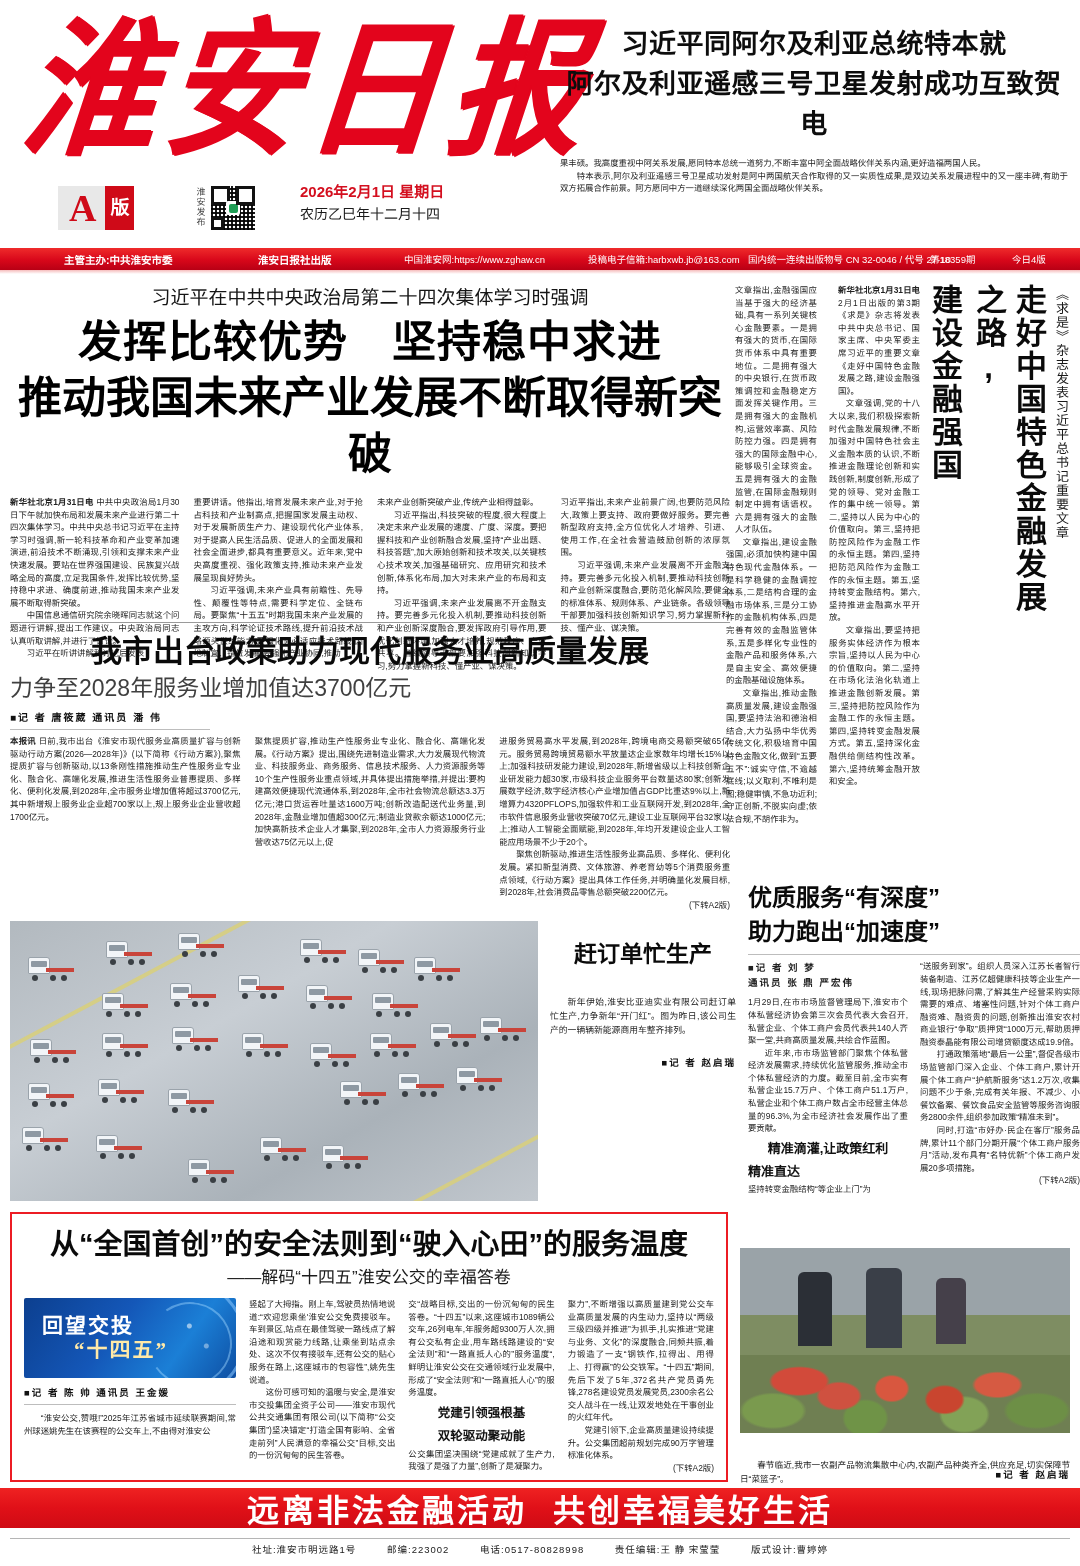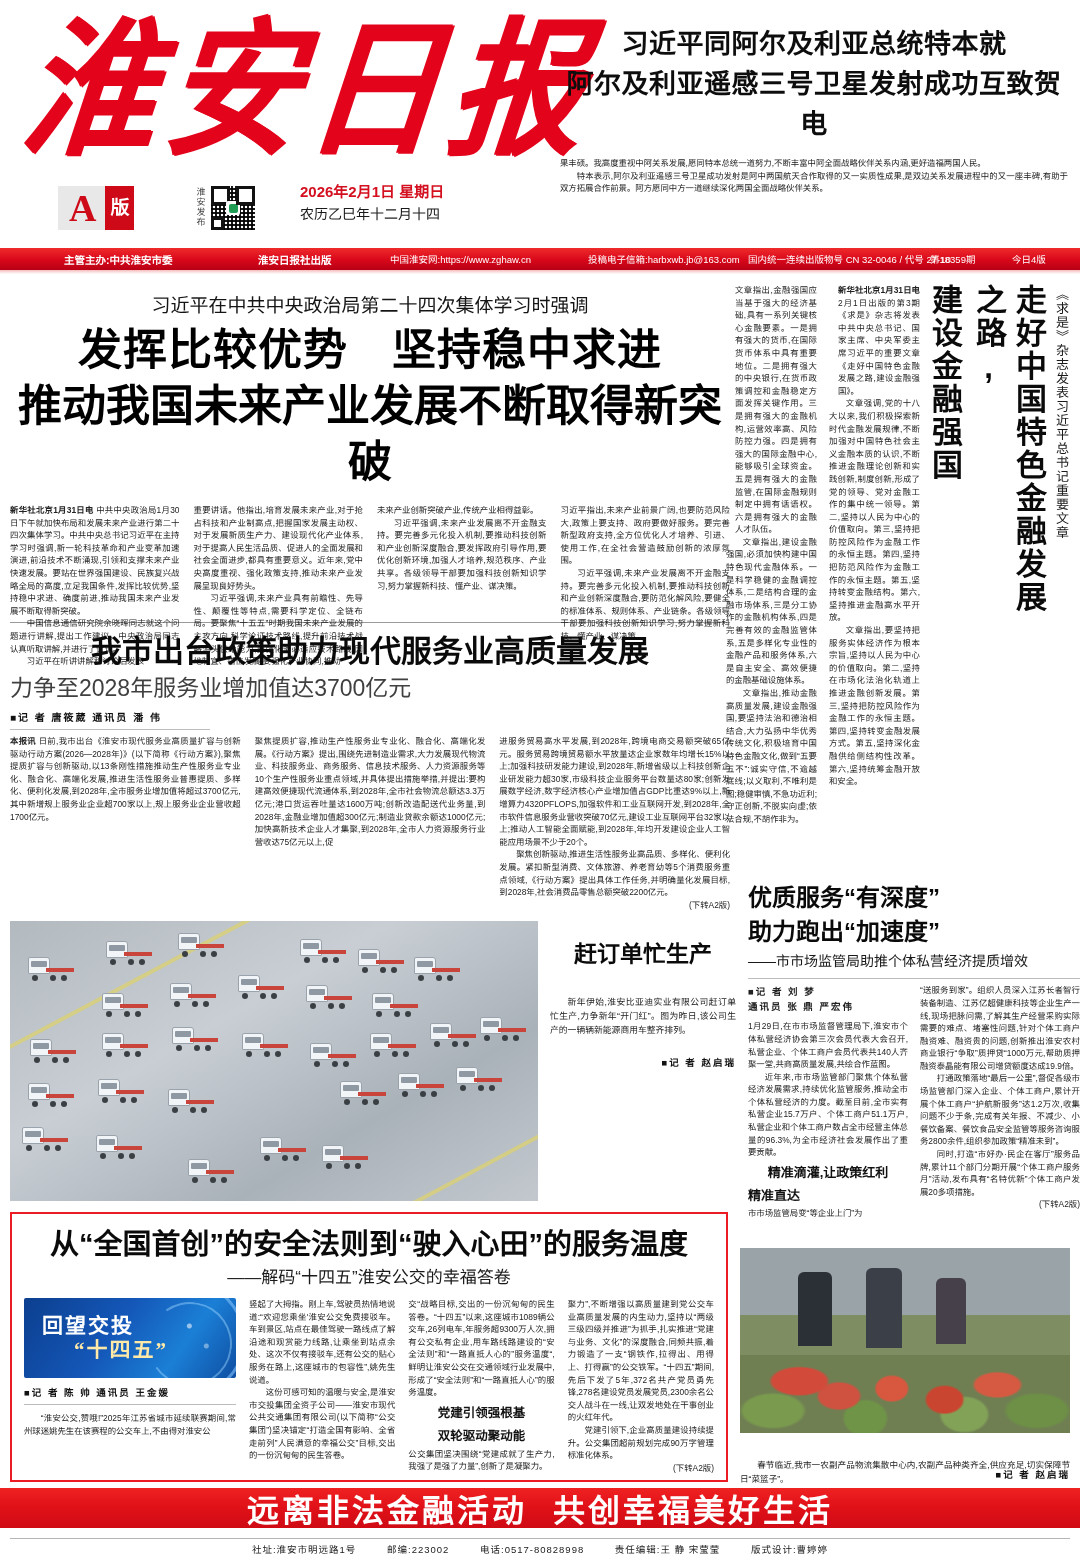--- a/index.html
+++ b/index.html
@@ -80,21 +80,21 @@
   }
   .info-bar .ib { position:absolute; top:50%; transform:translateY(-50%); }
   .ib-b { font-weight:bold; font-size:10.5px; }
   .bar-shadow { height:4px; background:linear-gradient(180deg,#f5bcbc,#fff); }
 
   
   .body-wrap { position:relative; padding:0 10px; }
 
   
   .lead { position:relative; margin-top:10px; height:330px; }
-  .lead-left { position:absolute; left:0; top:8px; width:720px; }
+  .lead-left { position:absolute; left:0; top:0; width:720px; }
   .kicker { text-align:center; font-size:19px; line-height:28px; color:#151515; }
   .head-big1 {
     text-align:center; font-size:44px; font-weight:bold; line-height:56px;
     letter-spacing:1px; color:#000; margin-top:2px;
   }
   .head-big1 .gap { display:inline-block; width:44px; }
   .head-big2 {
     text-align:center; font-size:44px; font-weight:bold; line-height:56px;
     letter-spacing:0px; color:#000;
   }
@@ -286,21 +286,21 @@
           <p class="first">果丰硕。我高度重视中阿关系发展,愿同特本总统一道努力,不断丰富中阿全面战略伙伴关系内涵,更好造福两国人民。</p>
           <p>特本表示,阿尔及利亚遥感三号卫星成功发射是阿中两国航天合作取得的又一实质性成果,是双边关系发展进程中的又一座丰碑,有助于双方拓展合作前景。阿方愿同中方一道继续深化两国全面战略伙伴关系。</p>
         </div>
       </div>
     </div>
   </div>
 
   <div class="info-bar">
     <span class="ib ib-b" style="left:64px">主管主办:中共淮安市委</span>
     <span class="ib ib-b" style="left:258px">淮安日报社出版</span>
-    <span class="ib" style="left:390px">中国淮安网:https://www.zghaw.cn</span>
+    <span class="ib" style="left:404px">中国淮安网:https://www.zghaw.cn</span>
     <span class="ib" style="left:588px">投稿电子信箱:harbxwb.jb@163.com</span>
     <span class="ib" style="left:748px">国内统一连续出版物号 CN 32-0046 / 代号 27-10</span>
     <span class="ib" style="left:930px">第18359期</span>
     <span class="ib" style="left:1012px">今日4版</span>
   </div>
   <div class="bar-shadow"></div>
 
   <div class="body-wrap">
 
     <div class="lead">
@@ -318,20 +318,21 @@
               <span>中共中央政治局1月30日下午就加快布局和发展未来产业进行第二十四次集体学习。中共中央总书记习近平在主持学习时强调,新一轮科技革命和产业变革加速演进,前沿技术不断涌现,引领和支撑未来产业快速发展。要站在世界强国建设、民族复兴战略全局的高度,立足我国条件,发挥比较优势,坚持稳中求进、确度前进,推动我国未来产业发展不断取得新突破。</span></p>
             <p>中国信息通信研究院余晓晖同志就这个问题进行讲解,提出工作建议。中央政治局同志认真听取讲解,并进行了讨论。</p>
             <p>习近平在听讲讲解和讨论后发表</p>
           </div>
           <div class="lead-col">
             <p class="first">重要讲话。他指出,培育发展未来产业,对于抢占科技和产业制高点,把握国家发展主动权、对于发展新质生产力、建设现代化产业体系,对于提高人民生活品质、促进人的全面发展和社会全面进步,都具有重要意义。近年来,党中央高度重视、强化政策支持,推动未来产业发展呈现良好势头。</p>
             <p>习近平强调,未来产业具有前瞻性、先导性、颠覆性等特点,需要科学定位、全链布局。要聚焦“十五五”时期我国未来产业发展的主攻方向,科学论证技术路线,提升前沿技术战略源头供给能力,要强化务必适应技术路线,因地制宜、错位发展,要强化产业协同,推动</p>
           </div>
           <div class="lead-col">
             <p class="first">未来产业创新突破产业,传统产业相得益彰。</p>
+            <p>习近平指出,科技突破的程度,很大程度上决定未来产业发展的速度、广度、深度。要把握科技和产业创新融合发展,坚持“产业出题、科技答题”,加大原始创新和技术攻关,以关键核心技术攻关,加强基础研究、应用研究和技术创新,体系化布局,加大对未来产业的布局和支持。</p>
             <p>习近平强调,未来产业发展离不开金融支持。要完善多元化投入机制,要推动科技创新和产业创新深度融合,要发挥政府引导作用,要优化创新环境,加强人才培养,规范秩序、产业共享。各级领导干部要加强科技创新知识学习,努力掌握新科技、懂产业、谋决策。</p>
           </div>
           <div class="lead-col">
             <p class="first">习近平指出,未来产业前景广阔,也要防范风险大,政策上要支持、政府要做好服务。要完善新型政府支持,全方位优化人才培养、引进、使用工作,在全社会营造鼓励创新的浓厚氛围。</p>
             <p>习近平强调,未来产业发展离不开金融支持。要完善多元化投入机制,要推动科技创新和产业创新深度融合,要防范化解风险,要健全的标准体系、规则体系、产业链条。各级领导干部要加强科技创新知识学习,努力掌握新科技、懂产业、谋决策。</p>
           </div>
         </div>
       </div>
 
       <div class="vert-story">
@@ -596,31 +597,30 @@
 
       <div class="caption-col">
         <div class="cap-head">赶订单忙生产</div>
         <div class="cap-body">新年伊始,淮安比亚迪实业有限公司赶订单忙生产,力争新年“开门红”。图为昨日,该公司生产的一辆辆新能源商用车整齐排列。</div>
         <div class="cap-sig">■记 者 赵启瑞</div>
       </div>
 
       <div class="story3">
         <div class="s3-h1">优质服务“有深度”</div>
         <div class="s3-h1">助力跑出“加速度”</div>
-        <div class="s3-sub">——市市场监管局助推个体私营经济提质增效</div>
         <div class="rule-thin"></div>
         <div class="s3-cols">
           <div class="s3-col">
             <div class="s3-byline">■记 者 刘 梦</div>
             <div class="s3-byline">通讯员 张 鼎 严宏伟</div>
             <p class="first" style="margin-top:6px">1月29日,在市市场监督管理局下,淮安市个体私营经济协会第三次会员代表大会召开,私营企业、个体工商户会员代表共140人齐聚一堂,共商高质量发展,共绘合作蓝图。</p>
             <p>近年来,市市场监管部门聚焦个体私营经济发展需求,持续优化监管服务,推动全市个体私营经济的力度。截至目前,全市实有私营企业15.7万户、个体工商户51.1万户,私营企业和个体工商户数占全市经营主体总量的96.3%,为全市经济社会发展作出了重要贡献。</p>
             <div class="s3-subhead">精准滴灌,让政策红利</div>
             <div class="s3-subhead" style="text-align:left">精准直达</div>
-            <p style="text-indent:0">市市场监管局变“等企业上门”为</p>
+            <p style="text-indent:0">坚持转变金融结构“等企业上门”为</p>
           </div>
           <div class="s3-col">
             <p class="first">“送服务到家”。组织人员深入江苏长者智行装备制造、江苏亿超健康科技等企业生产一线,现场把脉问需,了解其生产经营采购实际需要的难点、堵塞性问题,针对个体工商户融资难、融资贵的问题,创新推出淮安农村商业银行“争取”质押贷“1000万元,帮助质押融资泰晶能有限公司增贷额度达成19.9倍。</p>
             <p>打通政策落地“最后一公里”,督促各级市场监管部门深入企业、个体工商户,累计开展个体工商户“护航新服务”达1.2万次,收集问题不少于条,完成有关年报、不减少、小餐饮备案、餐饮食品安全监管等服务咨询服务2800余件,组织参加政策“精准未到”。</p>
             <p>同时,打造“市好办·民企在客厅”服务品牌,累计11个部门分期开展“个体工商户服务月”活动,发布具有“名特优新”个体工商户发展20多项措施。</p>
             <p style="text-align:right;text-indent:0">(下转A2版)</p>
           </div>
         </div>
       </div>
     </div>

